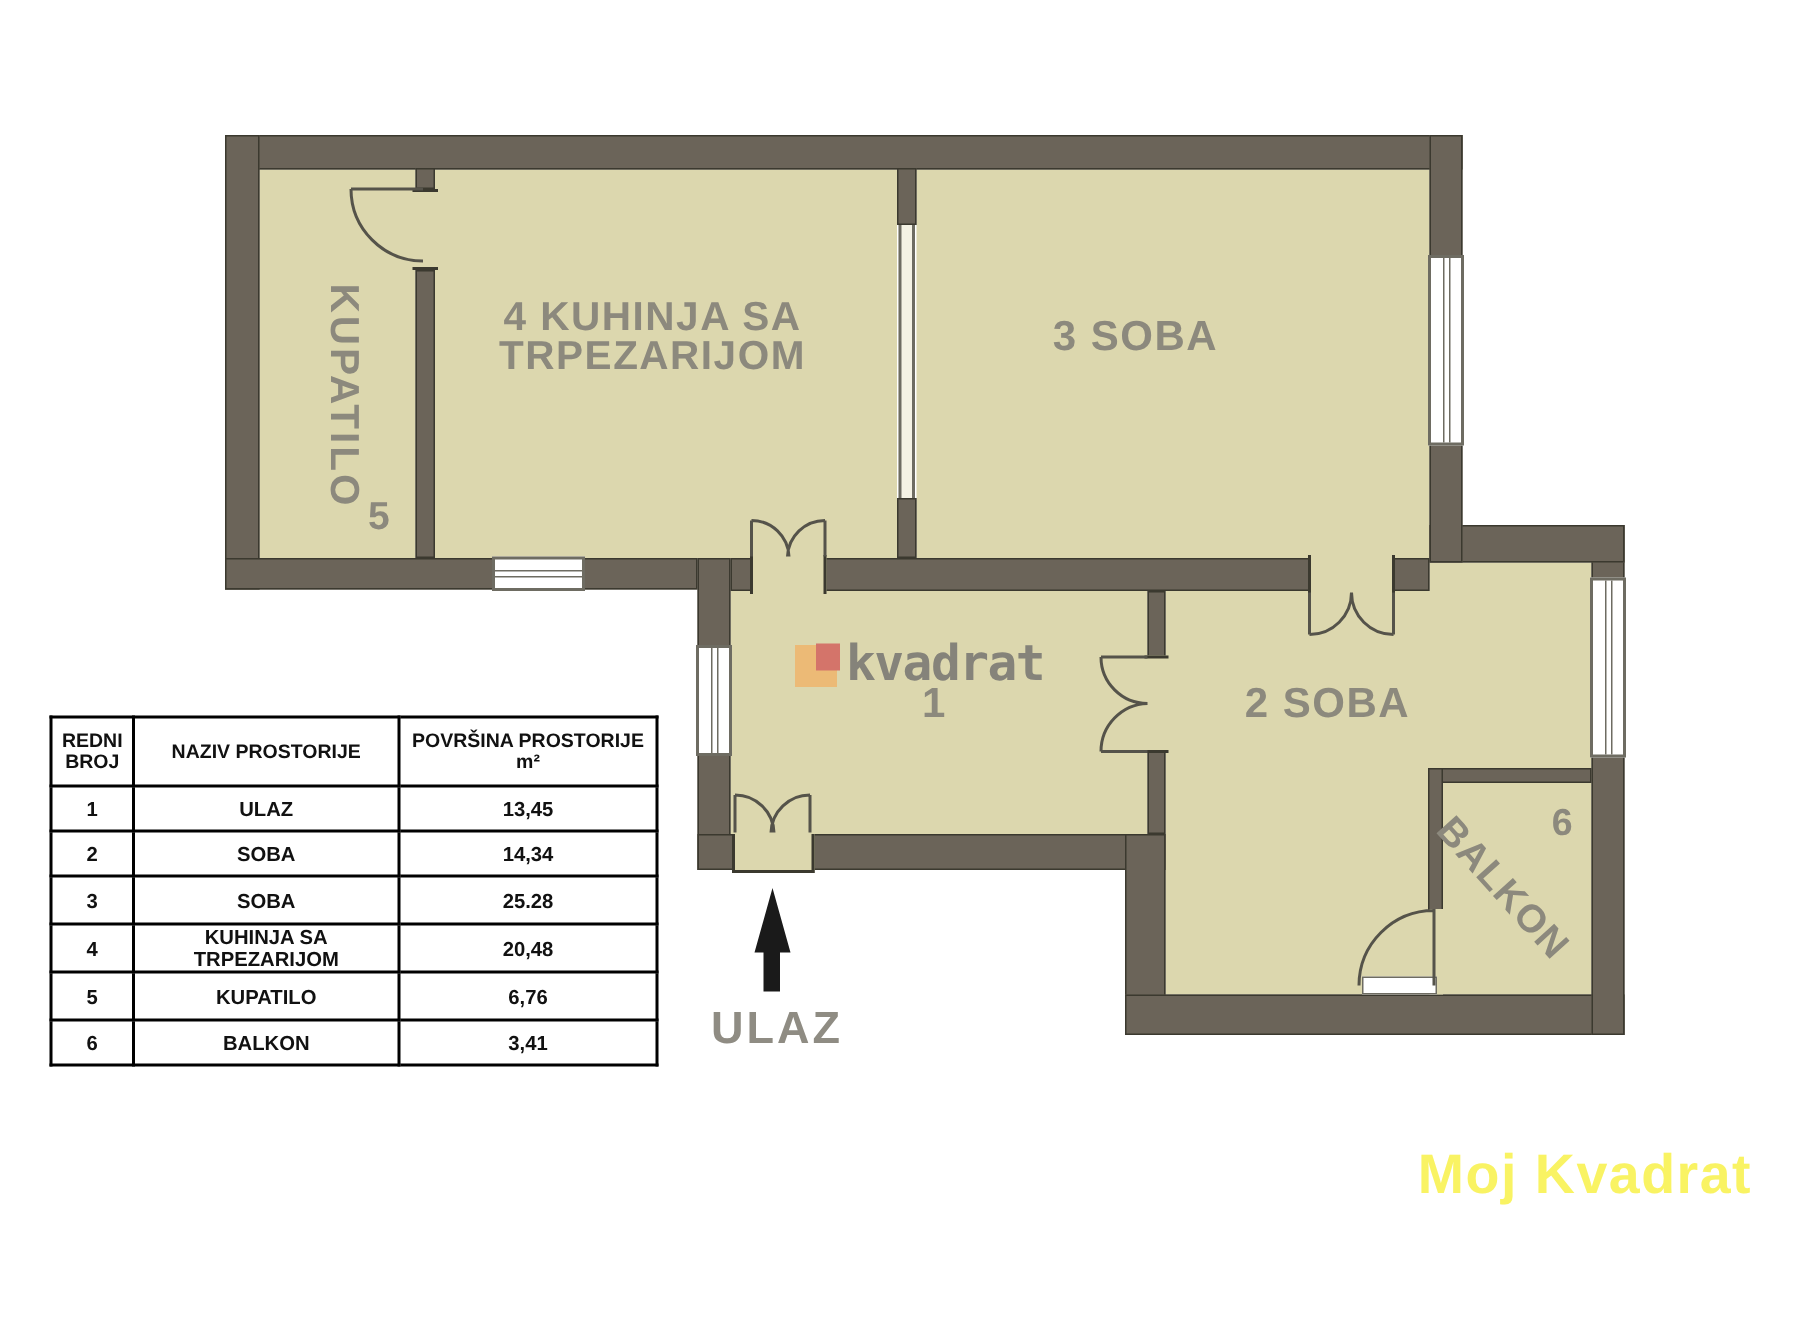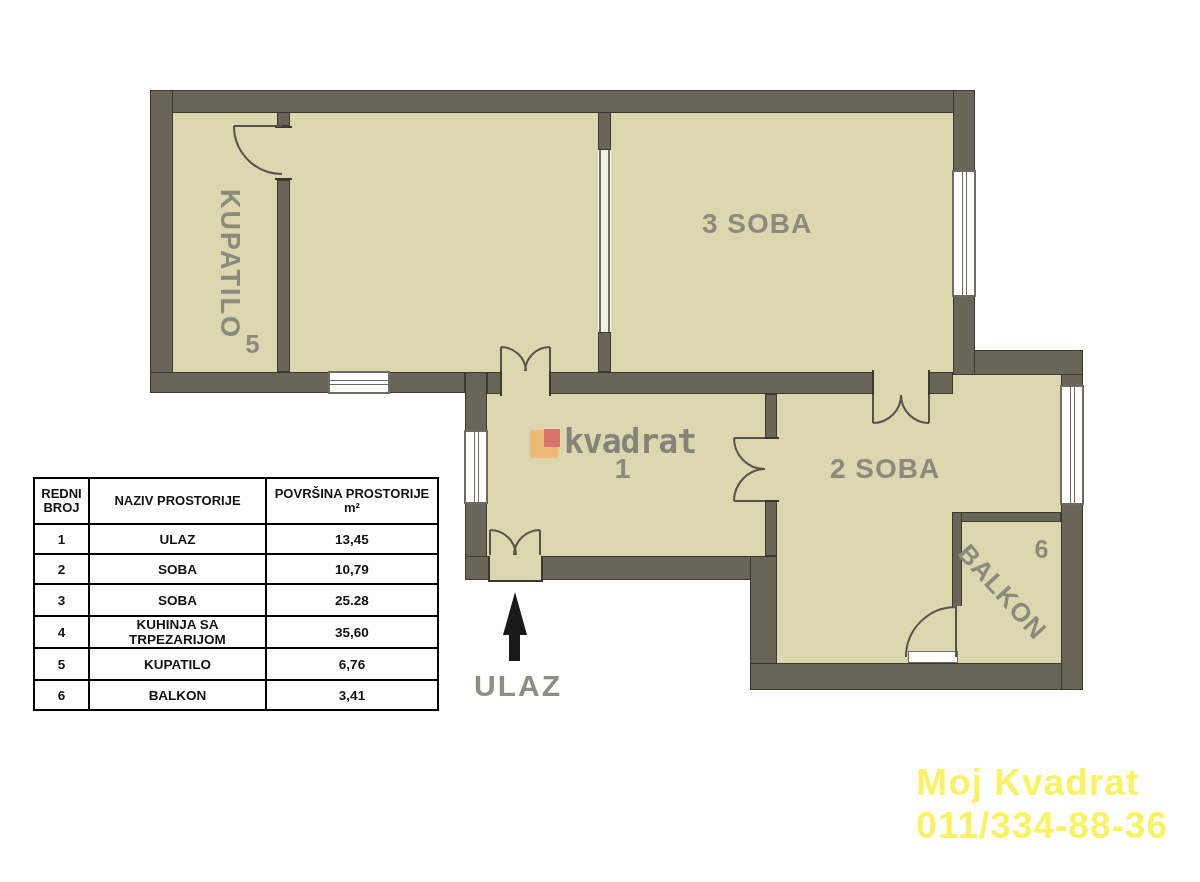--- a/index.html
+++ b/index.html
@@ -112,20 +112,24 @@
       <path d="M490,555 V530 M490,530 A26,26 0 0 1 516,555 M540,555 V530 M540,530 A26,26 0 0 0 514,555"></path>
       <path d="M873,395 V423 M873,423 A28,28 0 0 0 901,395 M929,395 V423 M929,423 A28,28 0 0 1 901,395"></path>
       <path d="M765,438 H734 M734,438 A31,31 0 0 0 765,469 M765,501 H734 M734,501 A32,32 0 0 1 765,469"></path>
       <path d="M956,606 V657 M906,657 A50,50 0 0 1 956,607"></path>
     </g>
     <path fill="#1a1a1a" d="M515,592 L527,635 L520,635 L520,661 L509,661 L509,635 L503,635 Z"></path>
   </svg>
 
   <div class="plan-label rot90" style="left:229px;top:264px;font-size:27px;letter-spacing:2px;">KUPATILO</div>
   <div class="plan-label" style="left:253px;top:344px;font-size:26px;">5</div>
+  <div class="abs" style="left:435px;top:224px;transform:translate(-50%,-50%);text-align:center;color:#8c897d;font-weight:bold;font-size:27px;line-height:26px;white-space:nowrap;letter-spacing:1px;">
+    <div>4  KUHINJA SA</div>
+    <div>TRPEZARIJOM</div>
+  </div>
   <div class="plan-label" style="left:757px;top:224px;">3 SOBA</div>
   <div class="plan-label" style="left:885px;top:469px;">2 SOBA</div>
   <div class="plan-label" style="left:623px;top:469px;">1</div>
   <div class="plan-label rot48" style="left:1002px;top:592px;font-size:26px;">BALKON</div>
   <div class="plan-label" style="left:1042px;top:549px;font-size:25px;">6</div>
   <div class="plan-label" style="left:518px;top:686px;font-size:30px;color:#8f8c83;letter-spacing:2px;">ULAZ</div>
 
   <div class="kv-wm" style="left:530px;top:425px;">
     <div class="kv-logo">
       <div class="sq1"></div>
@@ -148,41 +152,40 @@
     <th>POVRŠINA PROSTORIJE m²</th>
   </tr>
   <tr style="height:30px">
     <td>1</td>
     <td>ULAZ</td>
     <td>13,45</td>
   </tr>
   <tr style="height:30px">
     <td>2</td>
     <td>SOBA</td>
-    <td>10,79</td>
+    <td>14,34</td>
   </tr>
   <tr style="height:32px">
     <td>3</td>
     <td>SOBA</td>
     <td>25.28</td>
   </tr>
   <tr style="height:32px">
     <td>4</td>
     <td>KUHINJA SA TRPEZARIJOM</td>
-    <td>35,60</td>
+    <td>20,48</td>
   </tr>
   <tr style="height:32px">
     <td>5</td>
     <td>KUPATILO</td>
     <td>6,76</td>
   </tr>
   <tr style="height:30px">
     <td>6</td>
     <td>BALKON</td>
     <td>3,41</td>
   </tr>
 </tbody>
   </table>
 
 <div class="contact">
   <div>Moj Kvadrat</div>
-  <div>011/334-88-36</div>
 </div>
 
 </body></html>

